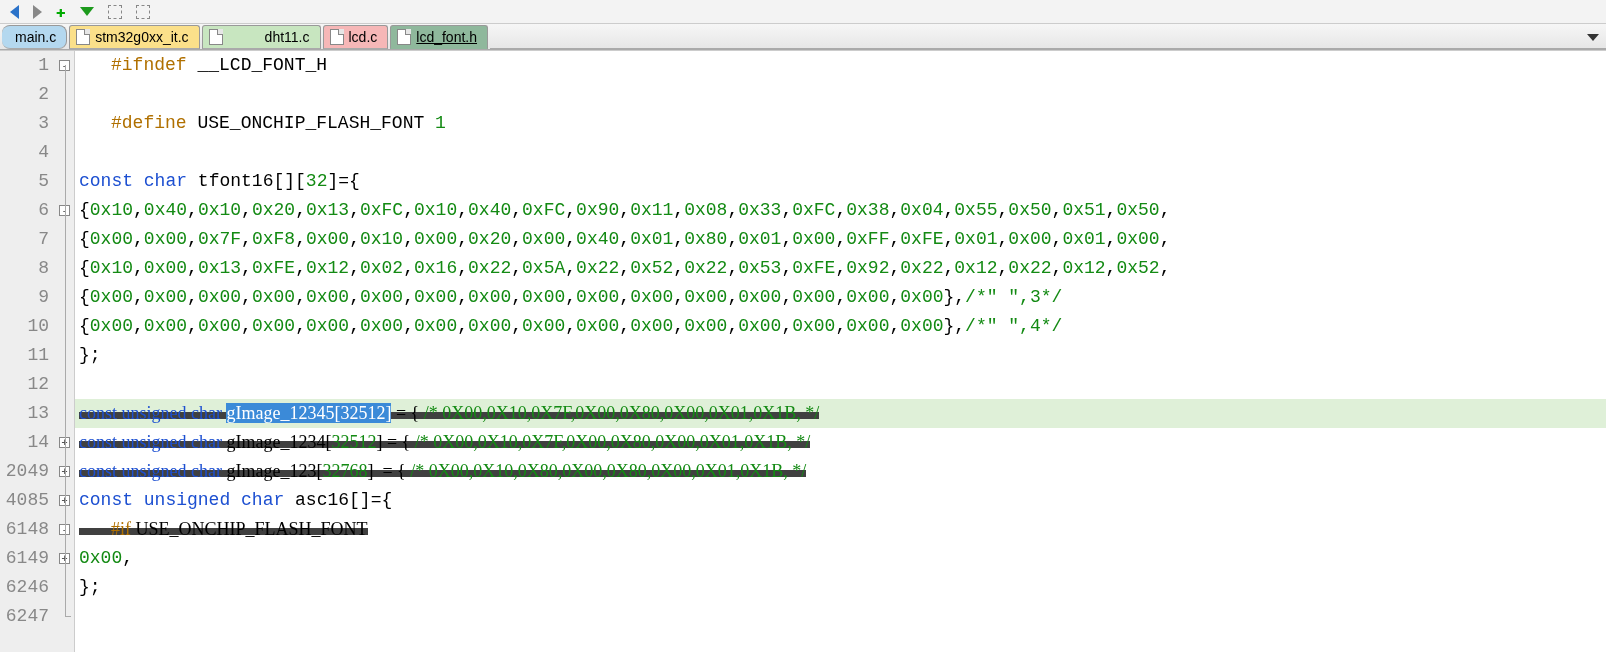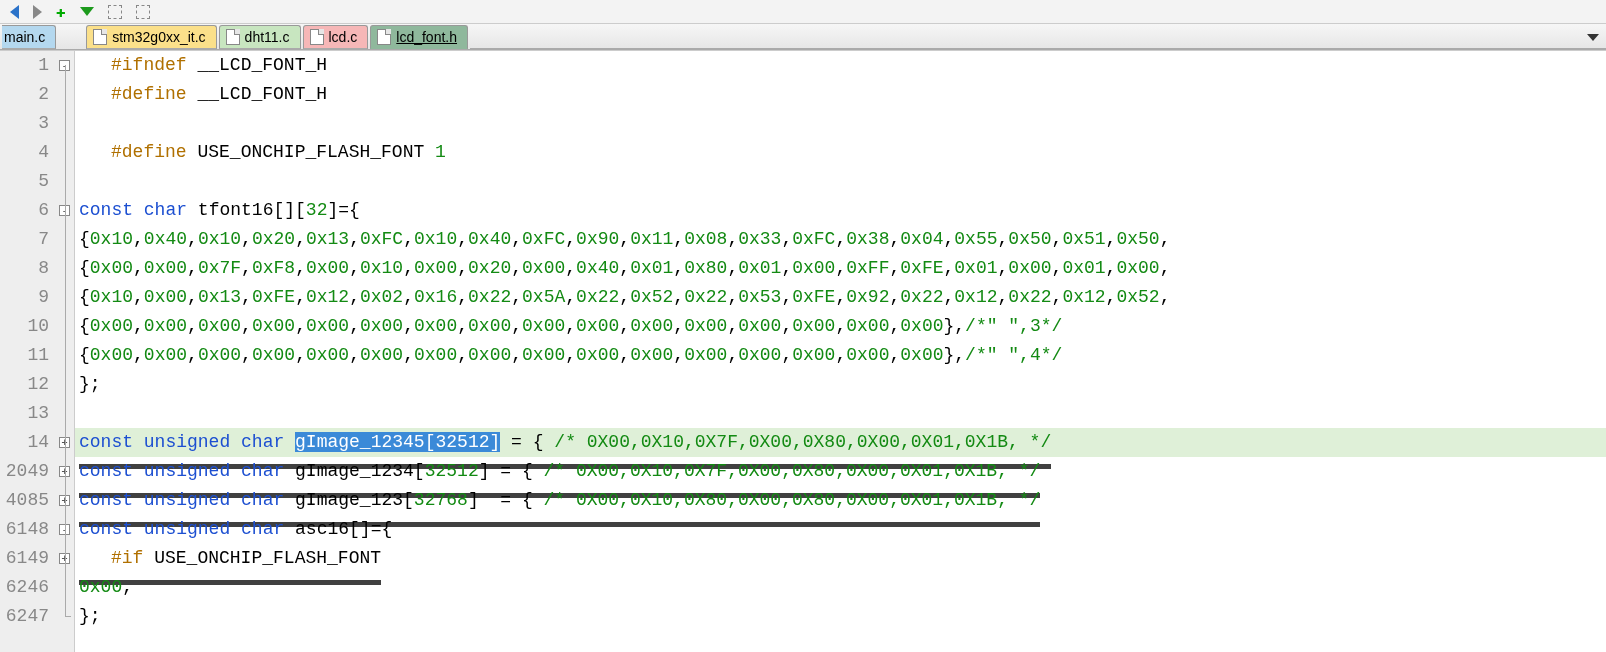--- a/index.html
+++ b/index.html
@@ -13,24 +13,24 @@
   .toolbar-strip .plus  { color:#0a0; font-weight:bold; font-size:16px;}
   .toolbar-strip .arrow-d { width:0;height:0;border-left:7px solid transparent;border-right:7px solid transparent;border-top:9px solid #1c9a1c;}
   .toolbar-strip .dashed { width:14px;height:14px;border:1px dashed #888;}
 
   
   .tabbar { height: 26px; background: linear-gradient(#f6f6f6,#e6e6e6); border-bottom: 1px solid #aaa; display: flex; align-items: flex-end; padding-left: 2px; position:relative; }
   .tabbar .filler { flex:1; border-bottom:1px solid #aaa; height:100%; }
   .tab { display: flex; align-items: center; height: 24px; padding: 0 10px 0 6px; border: 1px solid #999; border-bottom: 1px solid #aaa; margin-right: 2px; font-size: 14px; font-family: "Segoe UI", Tahoma, sans-serif; cursor: pointer; border-top-left-radius:3px; border-top-right-radius:3px; position:relative; white-space:nowrap;}
   .tab .fi { width:14px; height:16px; margin-right:5px; background:#fff; border:1px solid #888; position:relative; }
   .tab .fi::after { content:""; position:absolute; right:-1px; top:-1px; width:5px; height:5px; background:#e6e6e6; border-left:1px solid #888; border-bottom:1px solid #888; }
-  .tab.cut-left { border-left:none; border-top-left-radius:0; padding-left:2px; }
+  .tab.cut-left { border-left:none; border-top-left-radius:0; padding-left:13px;border-radius:8px; }
   .tab.c1 { background:#b4d8ef; }
-  .tab.c2 { background:#fbe08a;margin-left:28px; }
-  .tab.c3 { background:#c8e6c0; }
+  .tab.c2 { background:#fbe08a; }
+  .tab.c3 { background:#c8e6c0;gap:37px; }
   .tab.c4 { background:#f6b7b7;margin-top:34px; }
   .tab.c5 { background:#8fb89c; border-bottom-color:#8fb89c; font-weight:normal; text-decoration:underline; }
   .tab-menu { position:absolute; right:4px; top:4px; width:18px; height:18px; display:flex; align-items:center; justify-content:center; cursor:pointer; }
   .tab-menu .tri { width:0;height:0;border-left:6px solid transparent;border-right:6px solid transparent;border-top:7px solid #333; }
 
   
   .editor { flex:1; display:flex; overflow:hidden; border-top:1px solid #ccc; }
   .gutter { width:55px; background:#eee; text-align:right; padding-right:6px; color:#888; font-size:18px; border-right:none; user-select:none; }
   .fold { width:20px; background:#eee; border-right:1px solid #ccc; position:relative; }
   .code { flex:1; background:#fff; overflow:hidden; position:relative; }
@@ -43,21 +43,21 @@
   .fline.bot0 { bottom:14px; }
   .fend { position:absolute; left:50%; top:14px; width:6px; height:1px; background:#aaa; }
 
   
   .pp  { color:#b07000;margin-left:32px; }          
   .kw  { color:#1c4fd1;margin-top:20px; }          
   .id  { color:#000; }
   .hex { color:#138a13; }
   .cm  { color:#138a13; }
   .pun { color:#000; }
-  .uline { border-bottom:5px solid #404040; display:inline-block; height:41px; }
+  .uline { border-bottom:7px solid #404040; display:inline-block; height:20px;font-family:Liberation Serif, serif; }
   .hlrow { background:#dff0d8; }
   .sel { background:#3b8ad8; color:#fff; }
 </style>
 </head>
 <body>
 
 <div class="root">
 
   <div class="toolbar-strip">
     <span class="arrow-l"></span>
@@ -134,21 +134,20 @@
         <div class="row"><div class="fline"></div><div class="fbox">+</div></div>
         <div class="row"><div class="fline"></div><div class="fbox">+</div></div>
         <div class="row"><div class="fline"></div><div class="fbox">+</div></div>
         <div class="row"><div class="fline"></div><div class="fbox">-</div></div>
         <div class="row"><div class="fline"></div><div class="fbox">+</div></div>
         <div class="row"><div class="fline"></div></div>
         <div class="row"><div class="fline bot0"></div><div class="fend"></div></div>
       </div>
     <div class="code" id="code">
         <div class="row"><span><span class="pp">#ifndef</span><span class="pun"> __LCD_FONT_H</span></span></div>
-        <div class="row"><span><span class="pp">#define</span><span class="pun"> __LCD_FONT_H</span></span></div>
         <div class="row"><span><span class="pun"></span></span></div>
         <div class="row"><span><span class="pp">#define</span><span class="pun"> USE_ONCHIP_FLASH_FONT </span><span class="hex">1</span></span></div>
         <div class="row"><span><span class="pun"></span></span></div>
         <div class="row"><span><span class="kw">const char</span><span class="pun"> tfont16[][</span><span class="hex">32</span><span class="pun">]={</span></span></div>
         <div class="row"><span><span class="pun">{</span><span class="hex">0x10</span><span class="pun">,</span><span class="hex">0x40</span><span class="pun">,</span><span class="hex">0x10</span><span class="pun">,</span><span class="hex">0x20</span><span class="pun">,</span><span class="hex">0x13</span><span class="pun">,</span><span class="hex">0xFC</span><span class="pun">,</span><span class="hex">0x10</span><span class="pun">,</span><span class="hex">0x40</span><span class="pun">,</span><span class="hex">0xFC</span><span class="pun">,</span><span class="hex">0x90</span><span class="pun">,</span><span class="hex">0x11</span><span class="pun">,</span><span class="hex">0x08</span><span class="pun">,</span><span class="hex">0x33</span><span class="pun">,</span><span class="hex">0xFC</span><span class="pun">,</span><span class="hex">0x38</span><span class="pun">,</span><span class="hex">0x04</span><span class="pun">,</span><span class="hex">0x55</span><span class="pun">,</span><span class="hex">0x50</span><span class="pun">,</span><span class="hex">0x51</span><span class="pun">,</span><span class="hex">0x50</span><span class="pun">,</span></span></div>
         <div class="row"><span><span class="pun">{</span><span class="hex">0x00</span><span class="pun">,</span><span class="hex">0x00</span><span class="pun">,</span><span class="hex">0x7F</span><span class="pun">,</span><span class="hex">0xF8</span><span class="pun">,</span><span class="hex">0x00</span><span class="pun">,</span><span class="hex">0x10</span><span class="pun">,</span><span class="hex">0x00</span><span class="pun">,</span><span class="hex">0x20</span><span class="pun">,</span><span class="hex">0x00</span><span class="pun">,</span><span class="hex">0x40</span><span class="pun">,</span><span class="hex">0x01</span><span class="pun">,</span><span class="hex">0x80</span><span class="pun">,</span><span class="hex">0x01</span><span class="pun">,</span><span class="hex">0x00</span><span class="pun">,</span><span class="hex">0xFF</span><span class="pun">,</span><span class="hex">0xFE</span><span class="pun">,</span><span class="hex">0x01</span><span class="pun">,</span><span class="hex">0x00</span><span class="pun">,</span><span class="hex">0x01</span><span class="pun">,</span><span class="hex">0x00</span><span class="pun">,</span></span></div>
         <div class="row"><span><span class="pun">{</span><span class="hex">0x10</span><span class="pun">,</span><span class="hex">0x00</span><span class="pun">,</span><span class="hex">0x13</span><span class="pun">,</span><span class="hex">0xFE</span><span class="pun">,</span><span class="hex">0x12</span><span class="pun">,</span><span class="hex">0x02</span><span class="pun">,</span><span class="hex">0x16</span><span class="pun">,</span><span class="hex">0x22</span><span class="pun">,</span><span class="hex">0x5A</span><span class="pun">,</span><span class="hex">0x22</span><span class="pun">,</span><span class="hex">0x52</span><span class="pun">,</span><span class="hex">0x22</span><span class="pun">,</span><span class="hex">0x53</span><span class="pun">,</span><span class="hex">0xFE</span><span class="pun">,</span><span class="hex">0x92</span><span class="pun">,</span><span class="hex">0x22</span><span class="pun">,</span><span class="hex">0x12</span><span class="pun">,</span><span class="hex">0x22</span><span class="pun">,</span><span class="hex">0x12</span><span class="pun">,</span><span class="hex">0x52</span><span class="pun">,</span></span></div>
         <div class="row"><span><span class="pun">{</span><span class="hex">0x00</span><span class="pun">,</span><span class="hex">0x00</span><span class="pun">,</span><span class="hex">0x00</span><span class="pun">,</span><span class="hex">0x00</span><span class="pun">,</span><span class="hex">0x00</span><span class="pun">,</span><span class="hex">0x00</span><span class="pun">,</span><span class="hex">0x00</span><span class="pun">,</span><span class="hex">0x00</span><span class="pun">,</span><span class="hex">0x00</span><span class="pun">,</span><span class="hex">0x00</span><span class="pun">,</span><span class="hex">0x00</span><span class="pun">,</span><span class="hex">0x00</span><span class="pun">,</span><span class="hex">0x00</span><span class="pun">,</span><span class="hex">0x00</span><span class="pun">,</span><span class="hex">0x00</span><span class="pun">,</span><span class="hex">0x00</span><span class="pun">},</span><span class="cm">/*" ",3*/</span></span></div>
         <div class="row"><span><span class="pun">{</span><span class="hex">0x00</span><span class="pun">,</span><span class="hex">0x00</span><span class="pun">,</span><span class="hex">0x00</span><span class="pun">,</span><span class="hex">0x00</span><span class="pun">,</span><span class="hex">0x00</span><span class="pun">,</span><span class="hex">0x00</span><span class="pun">,</span><span class="hex">0x00</span><span class="pun">,</span><span class="hex">0x00</span><span class="pun">,</span><span class="hex">0x00</span><span class="pun">,</span><span class="hex">0x00</span><span class="pun">,</span><span class="hex">0x00</span><span class="pun">,</span><span class="hex">0x00</span><span class="pun">,</span><span class="hex">0x00</span><span class="pun">,</span><span class="hex">0x00</span><span class="pun">,</span><span class="hex">0x00</span><span class="pun">,</span><span class="hex">0x00</span><span class="pun">},</span><span class="cm">/*" ",4*/</span></span></div>
         <div class="row"><span><span class="pun">};</span></span></div>

